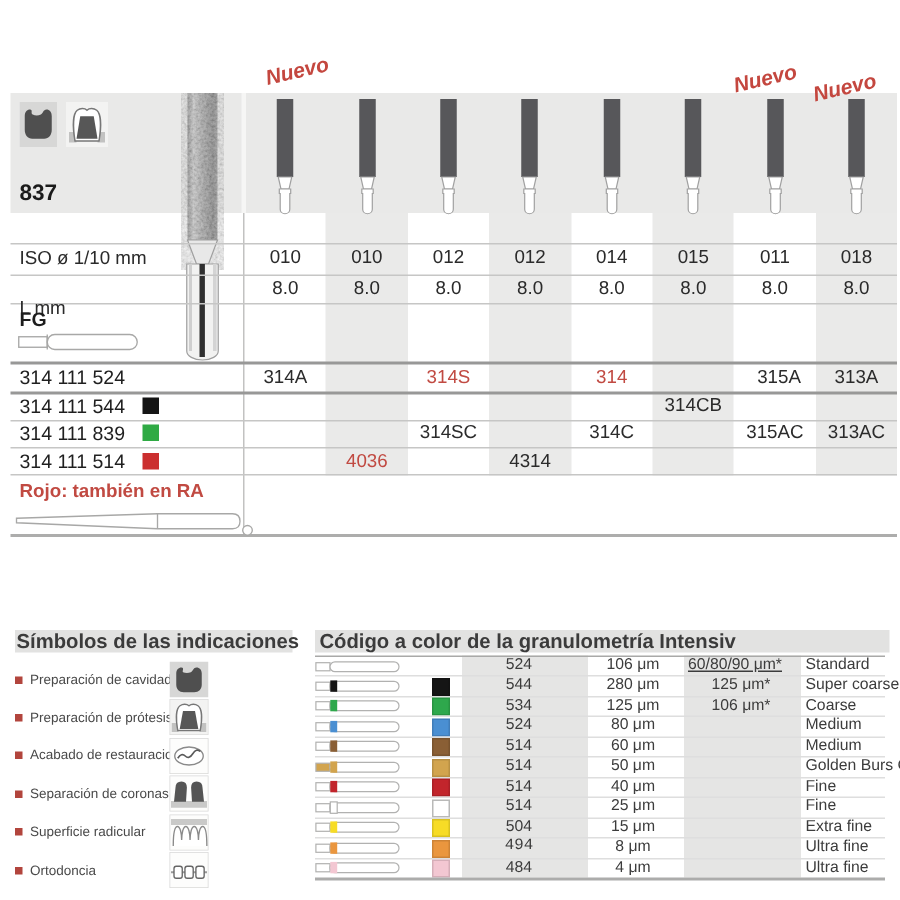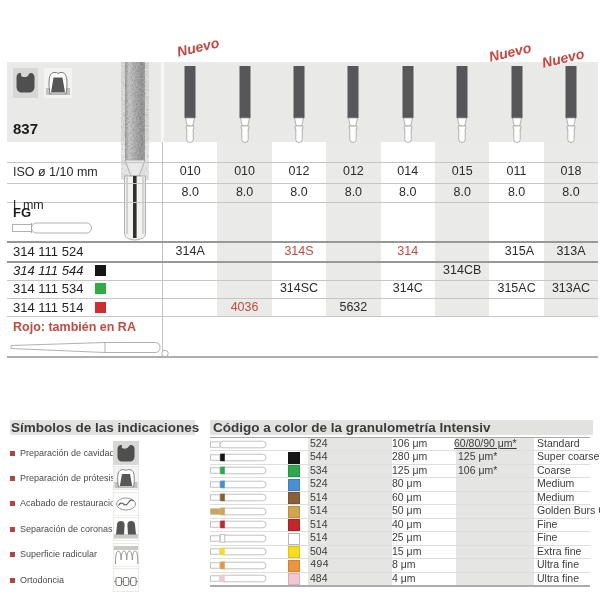--- a/index.html
+++ b/index.html
@@ -24,21 +24,21 @@
          transform:translate(-50%,-50%) rotate(-13deg);white-space:nowrap;}
   .rojo-note{position:absolute;left:13px;top:320px;font-size:12.5px;font-weight:bold;color:#c14a42;white-space:nowrap;}
   .sec-head{position:absolute;height:15px;background:#e2e2e1;font-size:13.5px;font-weight:bold;
             color:#3b3b3b;line-height:15px;white-space:nowrap;}
   .sym-bullet{position:absolute;left:10px;width:5px;height:5px;background:#b2453d;}
   .sym-label{position:absolute;left:20px;font-size:9px;color:#4a4a4a;white-space:nowrap;}
   .sym-tile{position:absolute;left:113px;width:26px;height:24px;}
   .grit-band{position:absolute;top:437px;height:148px;background:#e5e5e4;}
   .grit-row-border{position:absolute;left:210px;width:380px;height:1px;background:#dedede;}
   .grit-text{position:absolute;font-size:10.5px;color:#3c3c3c;white-space:nowrap;line-height:13px;}
-  .grit-text.right{text-align:left;}
+  .grit-text.right{text-align:center;}
   .grit-swatch{position:absolute;width:10px;height:10px;}
   .tbl-top{position:absolute;left:210px;width:380px;height:1px;background:#a9a9a8;}
   .tbl-bot{position:absolute;left:210px;width:380px;height:2px;background:#acacab;}
   svg{display:block;}
 </style>
 </head>
 <body>
 
 <div id="page">
 
@@ -184,33 +184,33 @@
       </svg>
     </div>
 
     <div id="code-rows">
         <div class="code-label" style="top: 243.5px;">314 111 524</div>
         <div class="cell" style="left: 163px; top: 243.5px; width: 54.4px;">314A</div>
         <div class="cell red" style="left: 271.8px; top: 243.5px; width: 54.4px;">314S</div>
         <div class="cell red" style="left: 380.6px; top: 243.5px; width: 54.4px;">314</div>
         <div class="cell" style="left: 489.4px; top: 243.5px; width: 60px;">315A</div>
         <div class="cell" style="left: 543.8px; top: 243.5px; width: 54.4px;">313A</div>
-        <div class="code-label" style="top: 262.5px; font-style: italic;">314 111 544</div>
+        <div class="code-label" style="top: 262.5px;">314 111 544</div>
         <div class="code-sq" style="top: 264.5px; background: rgb(21, 21, 21);"></div>
         <div class="cell" style="left: 435px; top: 262.5px; width: 54.4px;">314CB</div>
-        <div class="code-label" style="top: 281px;">314 111 534</div>
+        <div class="code-label" style="top: 281px;">314 111 839</div>
         <div class="code-sq" style="top: 283px; background: rgb(47, 170, 68);"></div>
         <div class="cell" style="left: 271.8px; top: 281px; width: 54.4px;">314SC</div>
         <div class="cell" style="left: 380.6px; top: 281px; width: 54.4px;">314C</div>
         <div class="cell" style="left: 489.4px; top: 281px; width: 54.4px;">315AC</div>
         <div class="cell" style="left: 543.8px; top: 281px; width: 54.4px;">313AC</div>
         <div class="code-label" style="top: 299.5px;">314 111 514</div>
         <div class="code-sq" style="top: 301.5px; background: rgb(203, 47, 47);"></div>
         <div class="cell red" style="left: 217.4px; top: 299.5px; width: 54.4px;">4036</div>
-        <div class="cell" style="left: 326.2px; top: 299.5px; width: 54.4px;">5632</div>
+        <div class="cell" style="left: 326.2px; top: 299.5px; width: 54.4px;">4314</div>
       </div>
 
     <div class="rojo-note">Rojo: también en RA</div>
 
     <div class="abs" style="left:10px;top:338px">
       <svg width="164" height="20" viewBox="0 0 164 20">
         <path d="M1,7.5 L95,4.5 h50 q5,0 5,5 q0,5 -5,5 h-50 L1,10.5 Z" fill="#fff" stroke="#a8a8a7" stroke-width="0.9"></path>
         <line x1="95" y1="4.5" x2="95" y2="14.5" stroke="#a8a8a7" stroke-width="0.9"></line>
         <circle cx="155" cy="15.5" r="3.2" fill="#fff" stroke="#a8a8a7" stroke-width="0.9"></circle>
       </svg>

